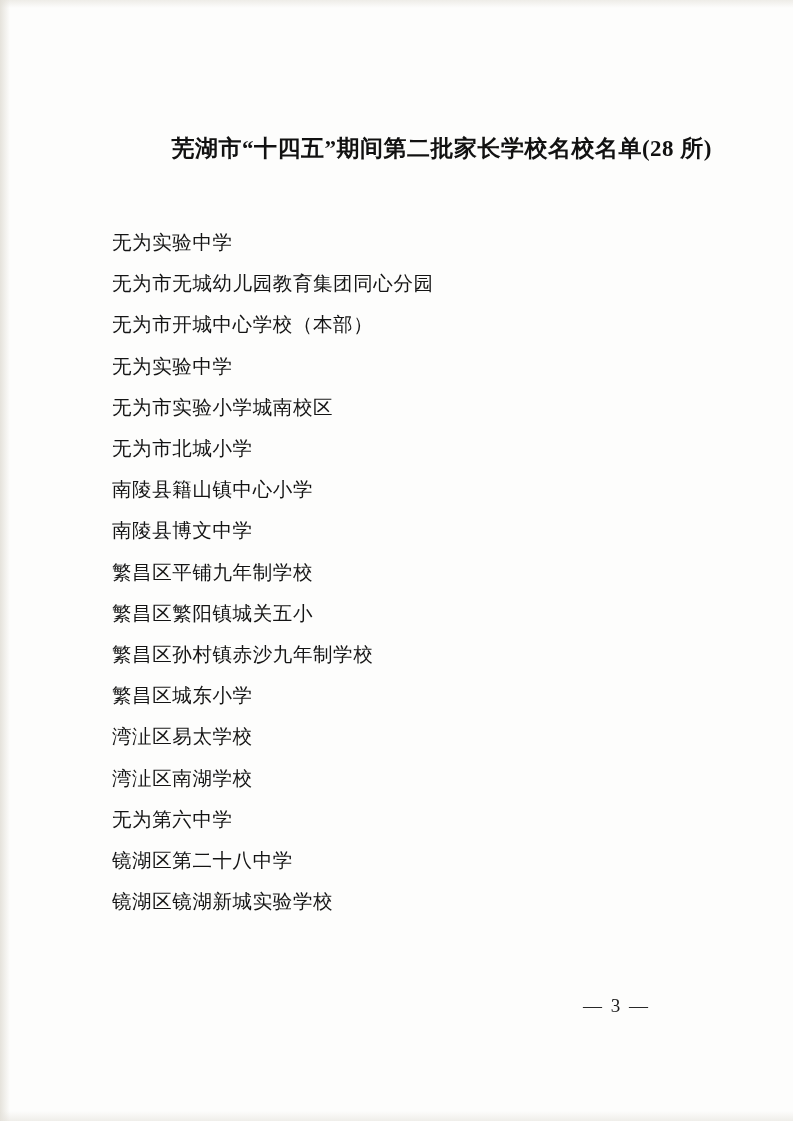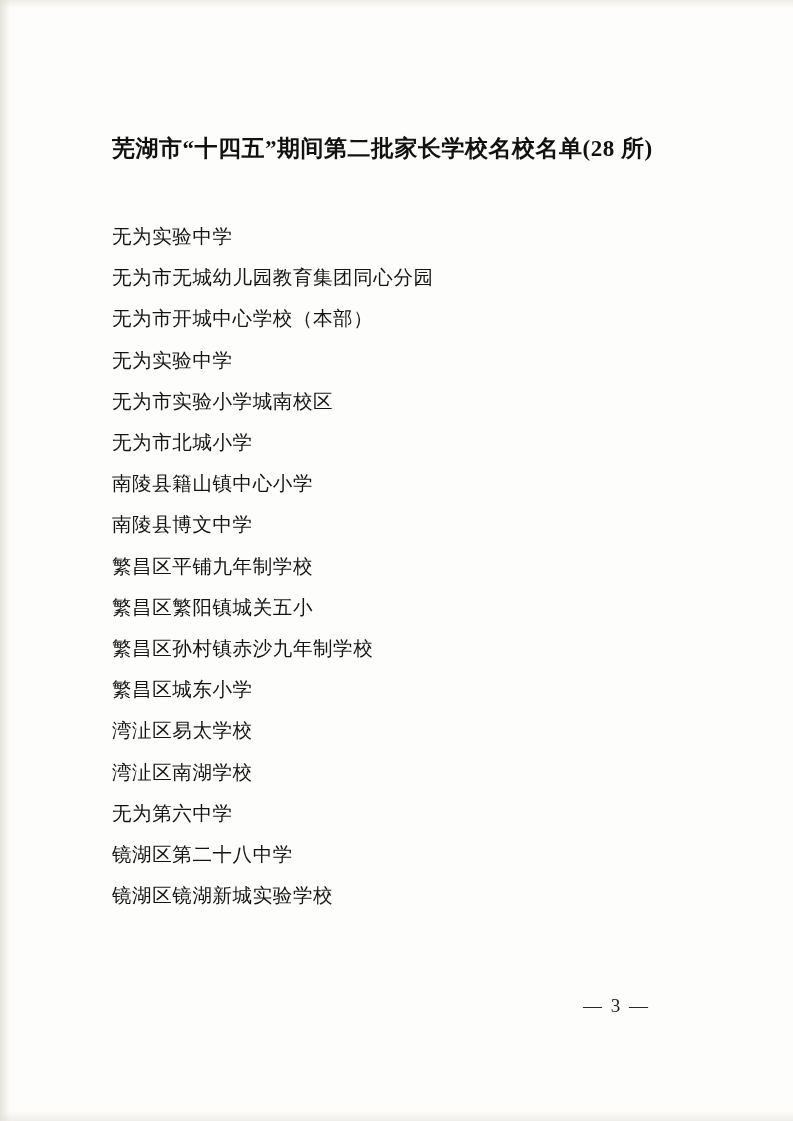--- a/index.html
+++ b/index.html
@@ -27,25 +27,26 @@
     position: absolute;
     left: 112px;
     top: 133px;
     width: 600px;
     font-size: 23px;
     font-weight: bold;
     letter-spacing: 0.5px;
     color: #111111;
     white-space: nowrap;
     font-family: "Liberation Serif", "DejaVu Serif", serif;
+    text-align: right;
   }
   .school-list {
     position: absolute;
     left: 112px;
-    top: 216px;
+    top: 222px;
     width: 600px;
     list-style: none;
     margin: 0;
     padding: 0;
   }
   .school-list li {
     font-size: 19.5px;
     line-height: 41.2px;
     color: #141414;
     letter-spacing: 0.6px;

